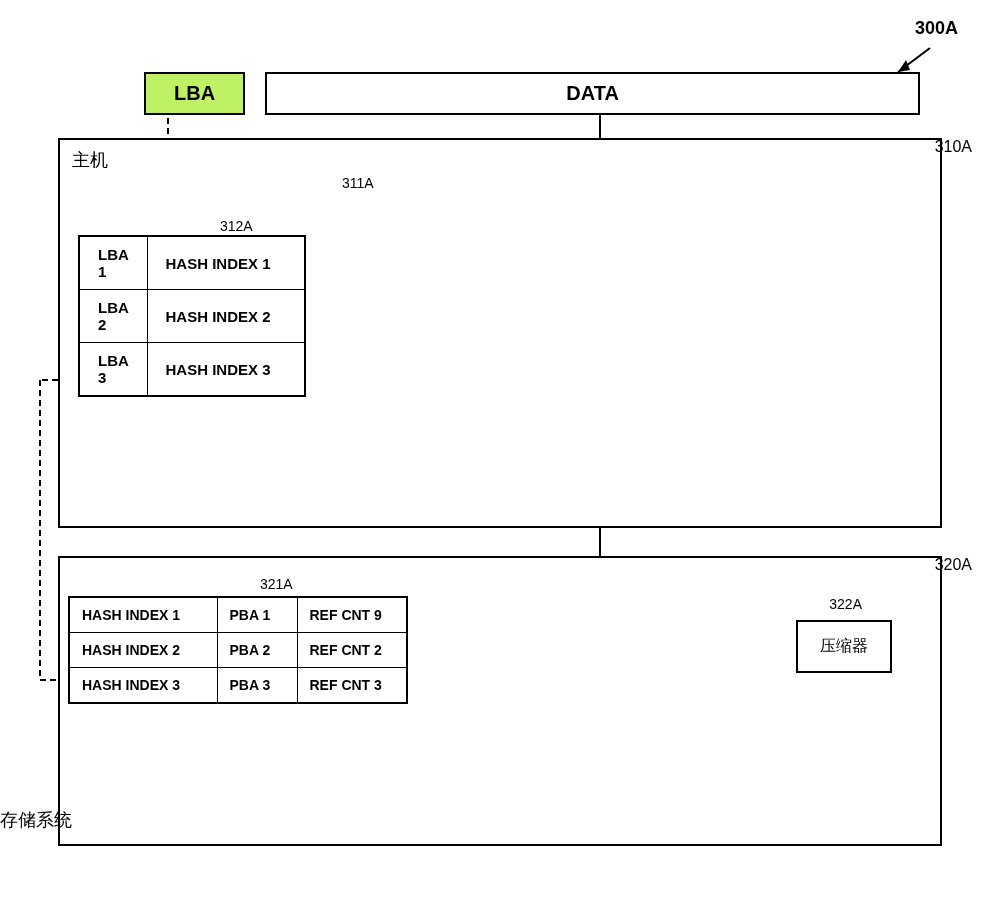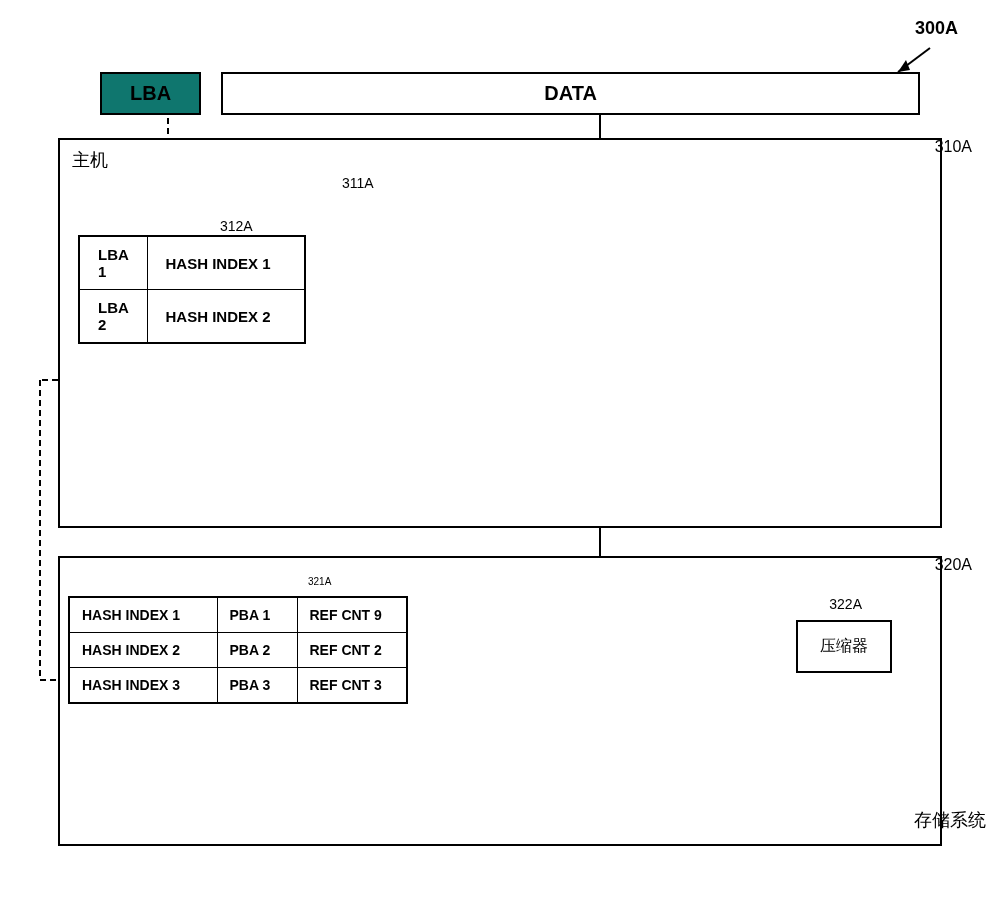--- a/index.html
+++ b/index.html
@@ -37,21 +37,22 @@
       display: flex;
       gap: 20px;
       align-items: center;
     }
 
     .lba-box {
       border: 2px solid #000;
       padding: 8px 28px;
       font-size: 20px;
       font-weight: bold;
-      background: #0f766e;
+      background: #bef264;
+      margin-left: 44px;
     }
 
     .data-box-top {
       border: 2px solid #000;
       padding: 8px 0;
       font-size: 20px;
       font-weight: bold;
       background: #fff;
       flex: 1;
       text-align: center;
@@ -150,38 +151,37 @@
       position: absolute;
       top: 556px;
       right: 28px;
       font-size: 16px;
     }
 
     .storage-label {
       position: absolute;
       top: 808px;
       left: 0;
-      right: 14px;
-      text-align: right;
+      right: 0;
+      text-align: left;
       font-size: 18px;
     }
 
     
     .hash-table-container {
       position: absolute;
       top: 596px;
       left: 68px;
     }
 
     .ref-321a {
       position: absolute;
       top: 576px;
       left: 260px;
-      font-size: 10px;
-      margin-left: 48px;
+      font-size: 14px;
     }
 
     .hash-table {
       border-collapse: collapse;
       border: 2px solid #000;
     }
 
     .hash-table td {
       border: 1px solid #000;
       padding: 9px 12px;
@@ -291,20 +291,24 @@
   <div class="lba-table-container">
     <table class="lba-table">
       <tbody id="lba-tbody">
       <tr>
       <td class="left-col">LBA 1</td>
       <td class="right-col">HASH INDEX 1</td>
     </tr>
           <tr>
       <td class="left-col">LBA 2</td>
       <td class="right-col">HASH INDEX 2</td>
+    </tr>
+          <tr>
+      <td class="left-col">LBA 3</td>
+      <td class="right-col">HASH INDEX 3</td>
     </tr>
         </tbody>
     </table>
   </div>
 
   <div class="storage-box">
   </div>
   <div class="ref-320a">320A</div>
 
   <div class="ref-321a">321A</div>

